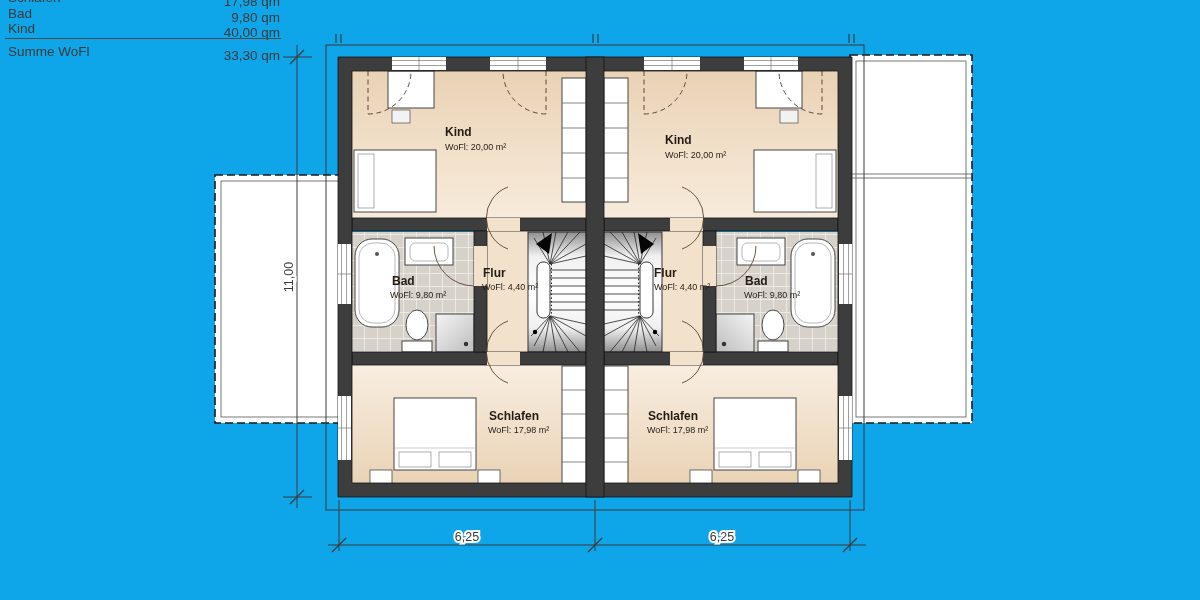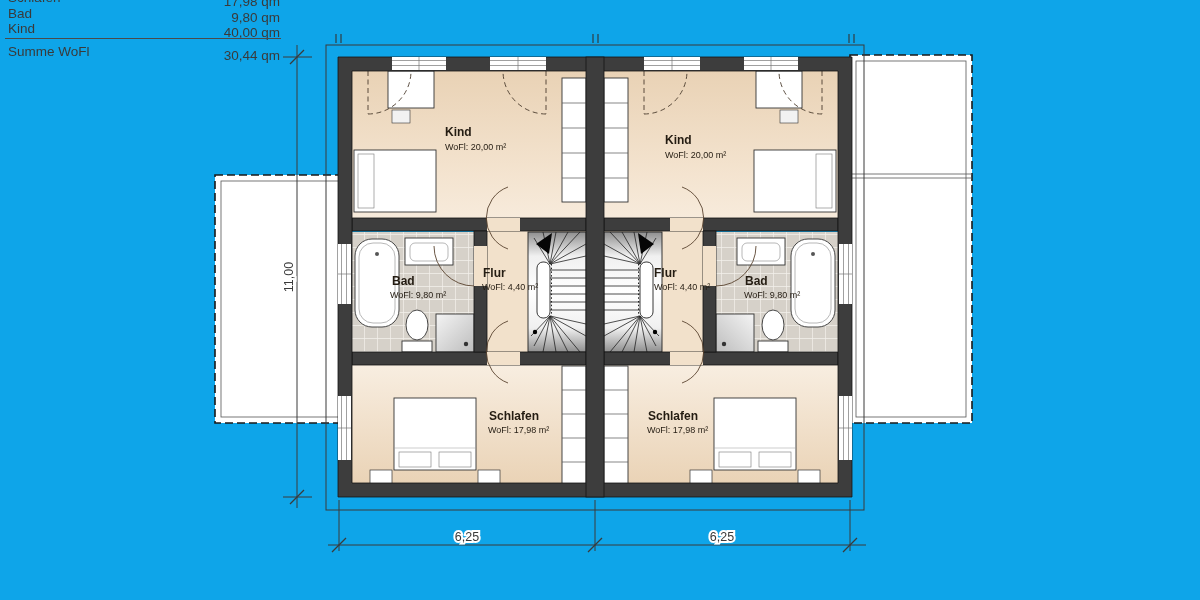--- a/index.html
+++ b/index.html
@@ -34,21 +34,21 @@
       <span>Bad</span>
       <span class="val">9,80 qm</span>
     </div>
     <div class="legend-row lr2">
       <span>Kind</span>
       <span class="val">40,00 qm</span>
     </div>
     <div id="legend-rule"></div>
     <div class="legend-row lr3">
       <span>Summe WoFl</span>
-      <span class="val">30,44 qm</span>
+      <span class="val">33,30 qm</span>
     </div>
   </div>
 
   <svg width="1200" height="600" viewBox="0 0 1200 600">
     <defs>
       <linearGradient id="kindGrad" x1="0" y1="0" x2="0" y2="1">
         <stop offset="0" stop-color="#e9d2b5"></stop>
           <stop offset="0.7" stop-color="#f4e4d0"></stop>
           <stop offset="1" stop-color="#f7ebdc"></stop>
       </linearGradient>

